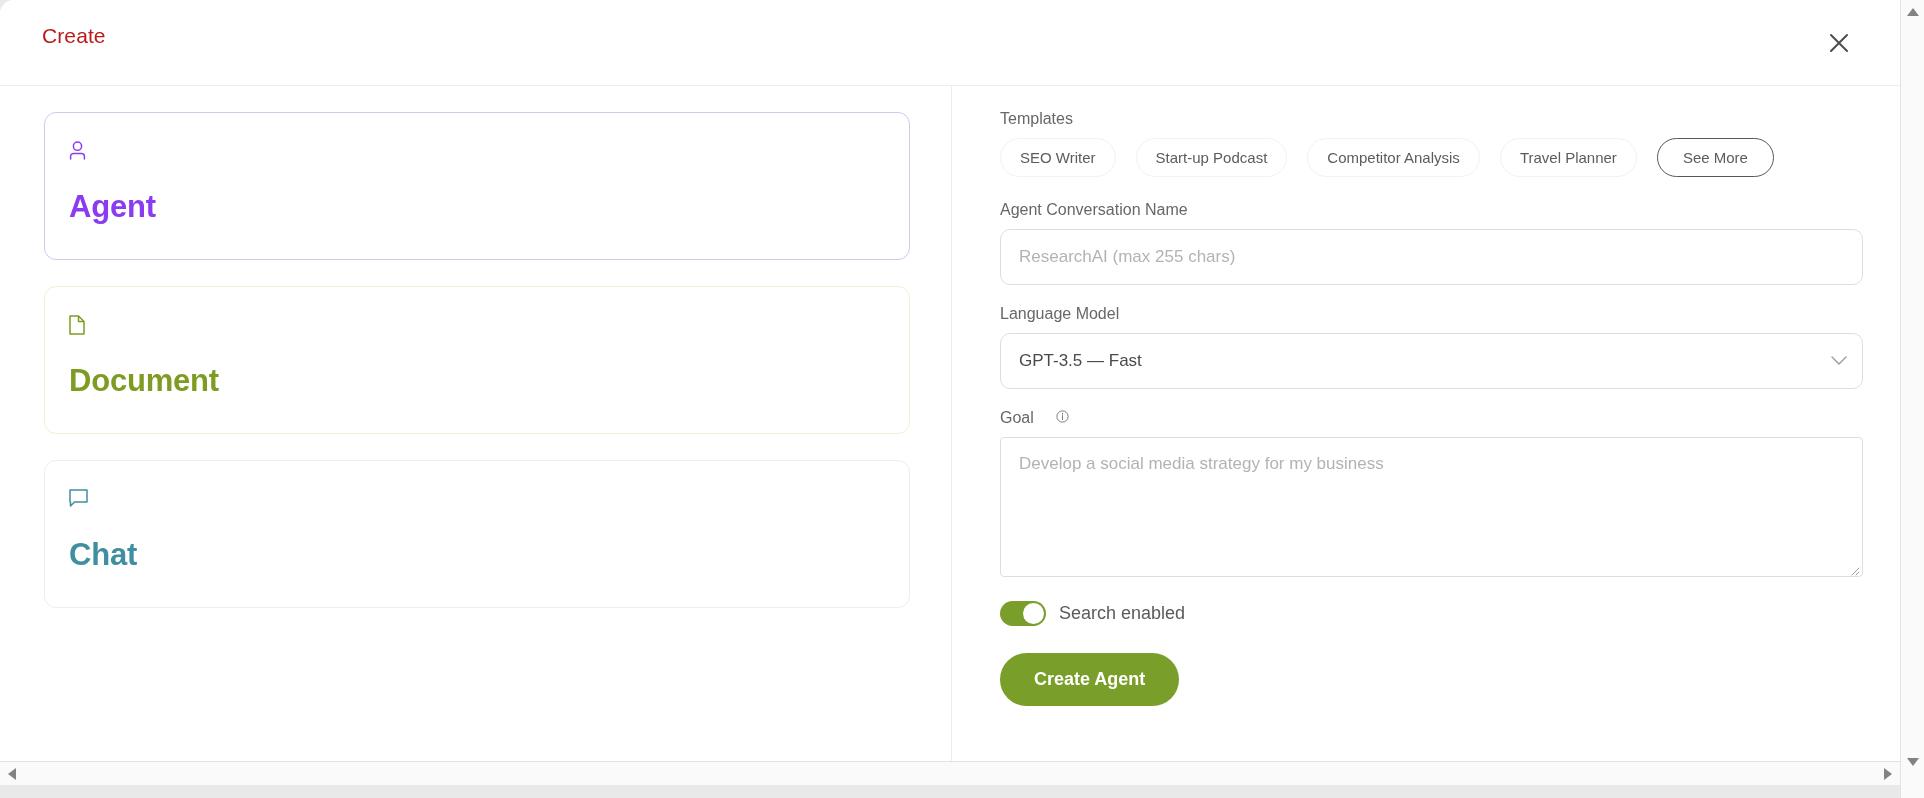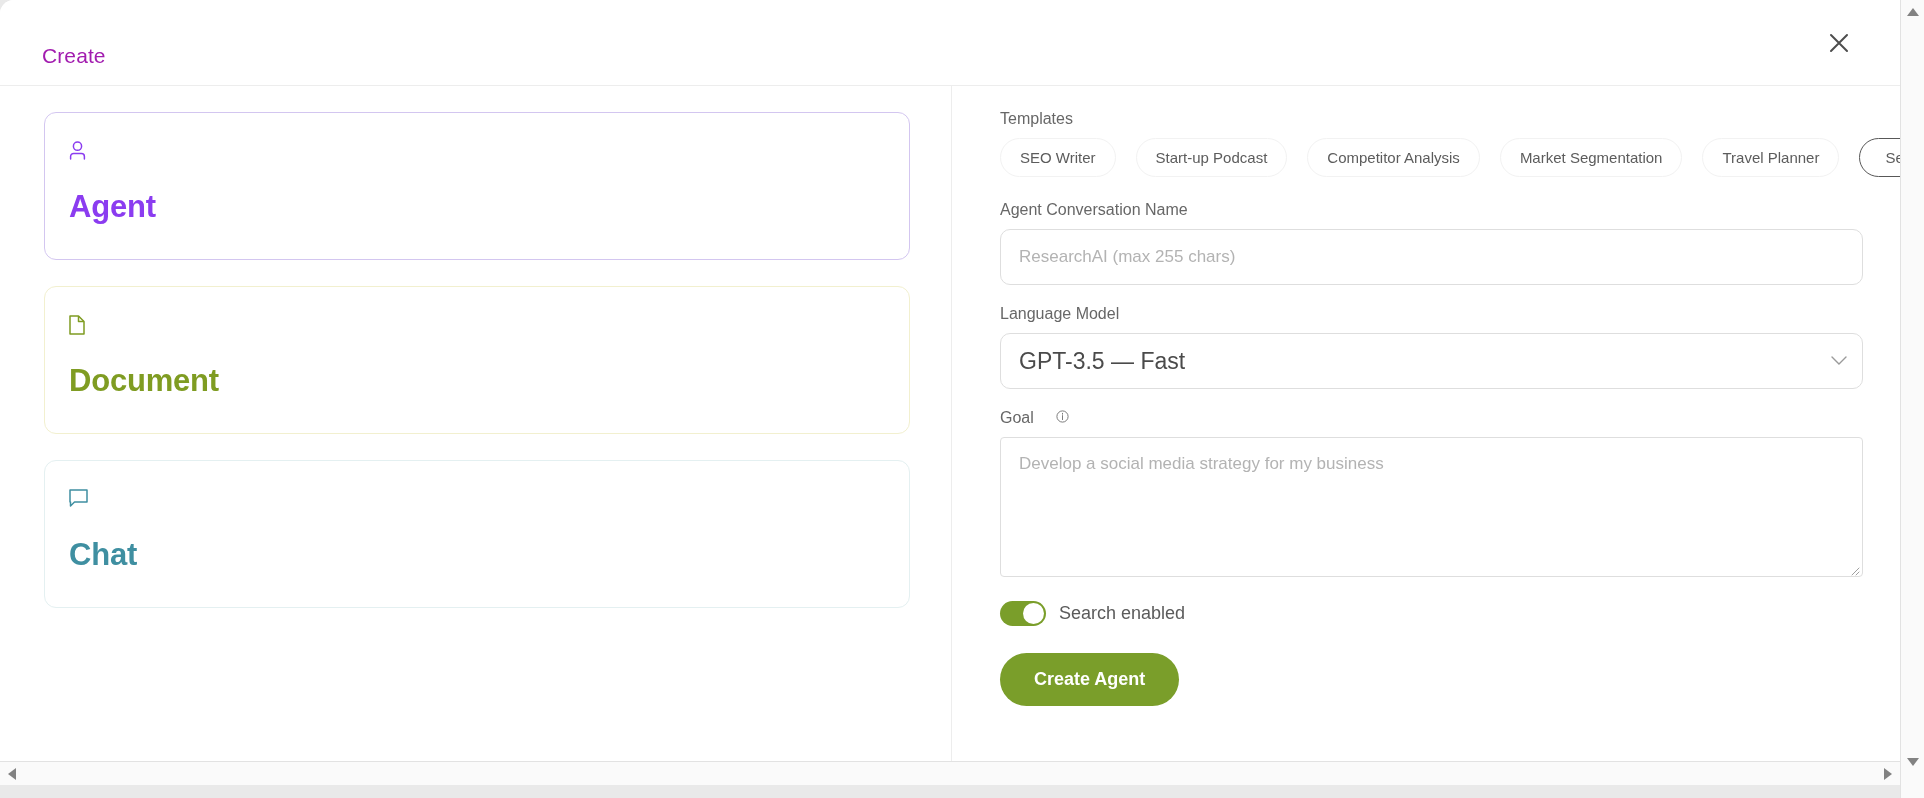--- a/index.html
+++ b/index.html
@@ -34,23 +34,23 @@
   
   .modal-header {
     position: relative;
     height: 86px;
     border-bottom: 1px solid #ededed;
     background: #fff;
   }
   .modal-title {
     position: absolute;
     left: 42px;
-    top: 44px;
+    top: 24px;
     font-size: 21px;
-    color: #a21caf;
+    color: #b91c1c;
     letter-spacing: .1px;
   }
   .close-btn {
     position: absolute;
     right: 40px;
     top: 22px;
     width: 42px;
     height: 42px;
     display: flex;
     align-items: center;
@@ -160,21 +160,21 @@
 
   .field-block { margin-bottom: 20px; }
 
   .select-wrap { position: relative; width: 863px; }
   .select-box {
     width: 863px;
     height: 56px;
     border: 1px solid #dedede;
     border-radius: 10px;
     padding: 0 18px;
-    font-size: 23px;
+    font-size: 17px;
     color: #4a4a4a;
     background: #fff;
     display: flex;
     align-items: center;
     cursor: pointer;
   }
   .chevron {
     position: absolute;
     right: 16px;
     top: 50%;
@@ -342,21 +342,20 @@
       </div>
 
       <div class="right-pane">
 
         <span class="field-label">Templates</span>
 
         <div class="templates-row">
           <button class="chip">SEO Writer</button>
           <button class="chip">Start-up Podcast</button>
           <button class="chip">Competitor Analysis</button>
-          <button class="chip">Market Segmentation</button>
           <button class="chip">Travel Planner</button>
           <button class="chip chip-more">See More</button>
         </div>
 
         <div class="field-block">
           <span class="field-label">Agent Conversation Name</span>
           <input class="text-input" type="text" placeholder="ResearchAI (max 255 chars)" style="">
         </div>
 
         <div class="field-block">

